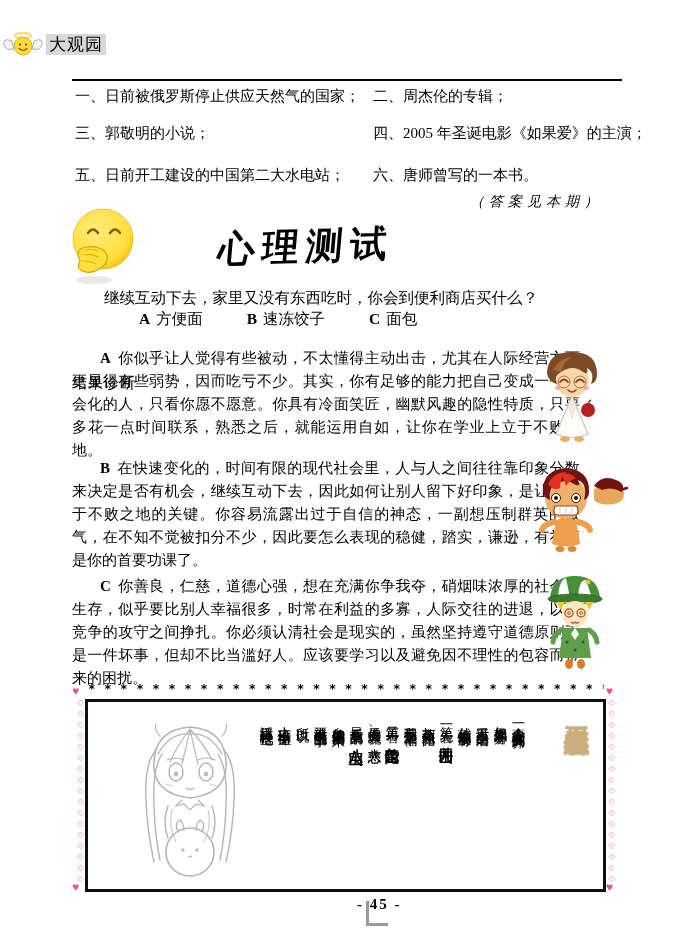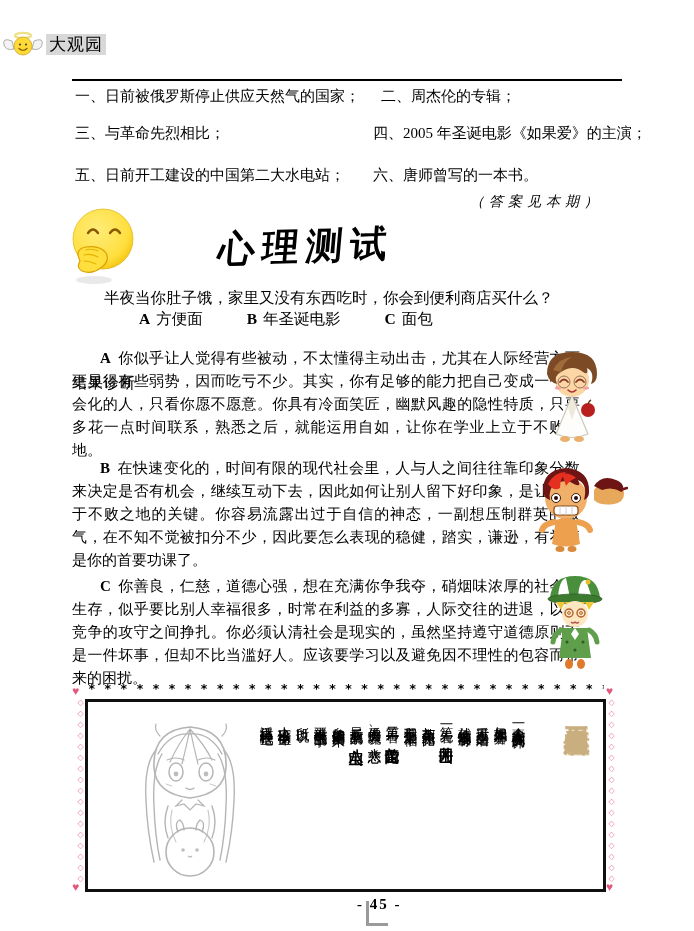--- a/index.html
+++ b/index.html
@@ -68,22 +68,22 @@
       <circle cx="23" cy="15" r="9" fill="#ffd935" stroke="#c9a32a" stroke-width="0.8"></circle>
       <circle cx="20" cy="13.5" r="1" fill="#333"></circle>
       <circle cx="26" cy="13.5" r="1" fill="#333"></circle>
       <path d="M19 17.5 Q23 21 27 17.5" fill="none" stroke="#7a5a00" stroke-width="1.2" stroke-linecap="round"></path>
     </svg>
     <div class="masthead">大观园</div>
   </div>
   <div class="head-rule"></div>
 
   <div class="quiz-item" style="left:75px;top:87px;text-align:center;">一、日前被俄罗斯停止供应天然气的国家；</div>
-  <div class="quiz-item" style="left:381px;top:87px;">二、周杰伦的专辑；</div>
-  <div class="quiz-item" style="left:75px;top:124px;">三、与革命先烈相比；</div>
+  <div class="quiz-item" style="left:373px;top:87px;">二、周杰伦的专辑；</div>
+  <div class="quiz-item" style="left:75px;top:124px;">三、郭敬明的小说；</div>
   <div class="quiz-item" style="left:373px;top:124px;text-align:right;">四、2005 年圣诞电影《如果爱》的主演；</div>
   <div class="quiz-item" style="left:373px;top:166px;">六、唐师曾写的一本书。</div>
   <div class="quiz-item" style="left:75px;top:166px;">五、日前开工建设的中国第二大水电站；</div>
   <div class="answer-note">（答案见本期）</div>
 
   <svg class="think-emoji" width="76" height="84" viewBox="0 0 76 84">
     <defs>
       <radialGradient id="yg" cx="40%" cy="35%" r="75%">
         <stop offset="0%" stop-color="#ffec7a"></stop>
           <stop offset="70%" stop-color="#ffdf3e"></stop>
@@ -93,23 +93,23 @@
     <ellipse cx="30" cy="77" rx="18" ry="4" fill="#e9e9e9"></ellipse>
     <circle cx="39" cy="36" r="30" fill="url(#yg)" stroke="#d9a900" stroke-width="0.6"></circle>
     <path d="M24 30 q5 -7 10 0" fill="none" stroke="#8a5a00" stroke-width="2.4" stroke-linecap="round"></path>
     <path d="M46 30 q5 -7 10 0" fill="none" stroke="#8a5a00" stroke-width="2.4" stroke-linecap="round"></path>
     <path d="M16 58 Q10 46 22 44 Q36 42 42 50 Q46 58 38 64 Q28 72 18 68 Q12 65 16 58 Z" fill="#ffdf3e" stroke="#d9a000" stroke-width="1.2"></path>
     <path d="M22 47 q6 -2 12 1 M20 52 q7 -2 14 2 M20 58 q6 0 12 3" fill="none" stroke="#e5b400" stroke-width="1.1" stroke-linecap="round"></path>
   </svg>
 
   <div class="calli-title">心理测试</div>
 
-  <div class="question">半夜当你肚子饿，家里又没有东西吃时，你会到便利商店买什么？</div>
+  <div class="question">继续互动下去，家里又没有东西吃时，你会到便利商店买什么？</div>
   <div class="options">
-    <span class="opt"><span class="opt-key">A</span><span>方便面</span></span><span class="opt"><span class="opt-key">B</span><span>年圣诞电影</span></span><span class="opt"><span class="opt-key">C</span><span>面包</span></span>
+    <span class="opt"><span class="opt-key">A</span><span>方便面</span></span><span class="opt"><span class="opt-key">B</span><span>速冻饺子</span></span><span class="opt"><span class="opt-key">C</span><span>面包</span></span>
   </div>
 
   <div class="results-header">结果诊断</div>
   <div class="para para-a"><span class="rkey">A</span><span>你似乎让人觉得有些被动，不太懂得主动出击，尤其在人际经营方面更显得有些弱势，因而吃亏不少。其实，你有足够的能力把自己变成一个社会化的人，只看你愿不愿意。你具有冷面笑匠，幽默风趣的隐性特质，只要多花一点时间联系，熟悉之后，就能运用自如，让你在学业上立于不败之地。</span></div>
   <div class="para para-b"><span class="rkey">B</span><span>在快速变化的，时间有限的现代社会里，人与人之间往往靠印象分数来决定是否有机会，继续互动下去，因此如何让别人留下好印象，是让你立于不败之地的关键。你容易流露出过于自信的神态，一副想压制群英的傲气，在不知不觉被扣分不少，因此要怎么表现的稳健，踏实，谦逊，有礼便是你的首要功课了。</span></div>
   <div class="para para-c"><span class="rkey">C</span><span>你善良，仁慈，道德心强，想在充满你争我夺，硝烟味浓厚的社会中生存，似乎要比别人幸福很多，时常在利益的多寡，人际交往的进退，以及竞争的攻守之间挣扎。你必须认清社会是现实的，虽然坚持遵守道德原则不是一件坏事，但却不比当滥好人。应该要学习以及避免因不理性的包容而带来的困扰。</span></div>
 
   <svg class="chibi" style="left:543px;top:348px;" width="60" height="96" viewBox="0 0 60 96">
     <circle cx="29" cy="32" r="17" fill="#fcd6a4"></circle>
     <path d="M4 26 Q4 4 29 4 Q54 4 54 26 Q54 34 48 36 Q52 24 44 20 Q46 28 40 24 Q30 16 18 24 Q10 28 14 36 Q6 34 4 26 Z" fill="#7d4a26"></path>

